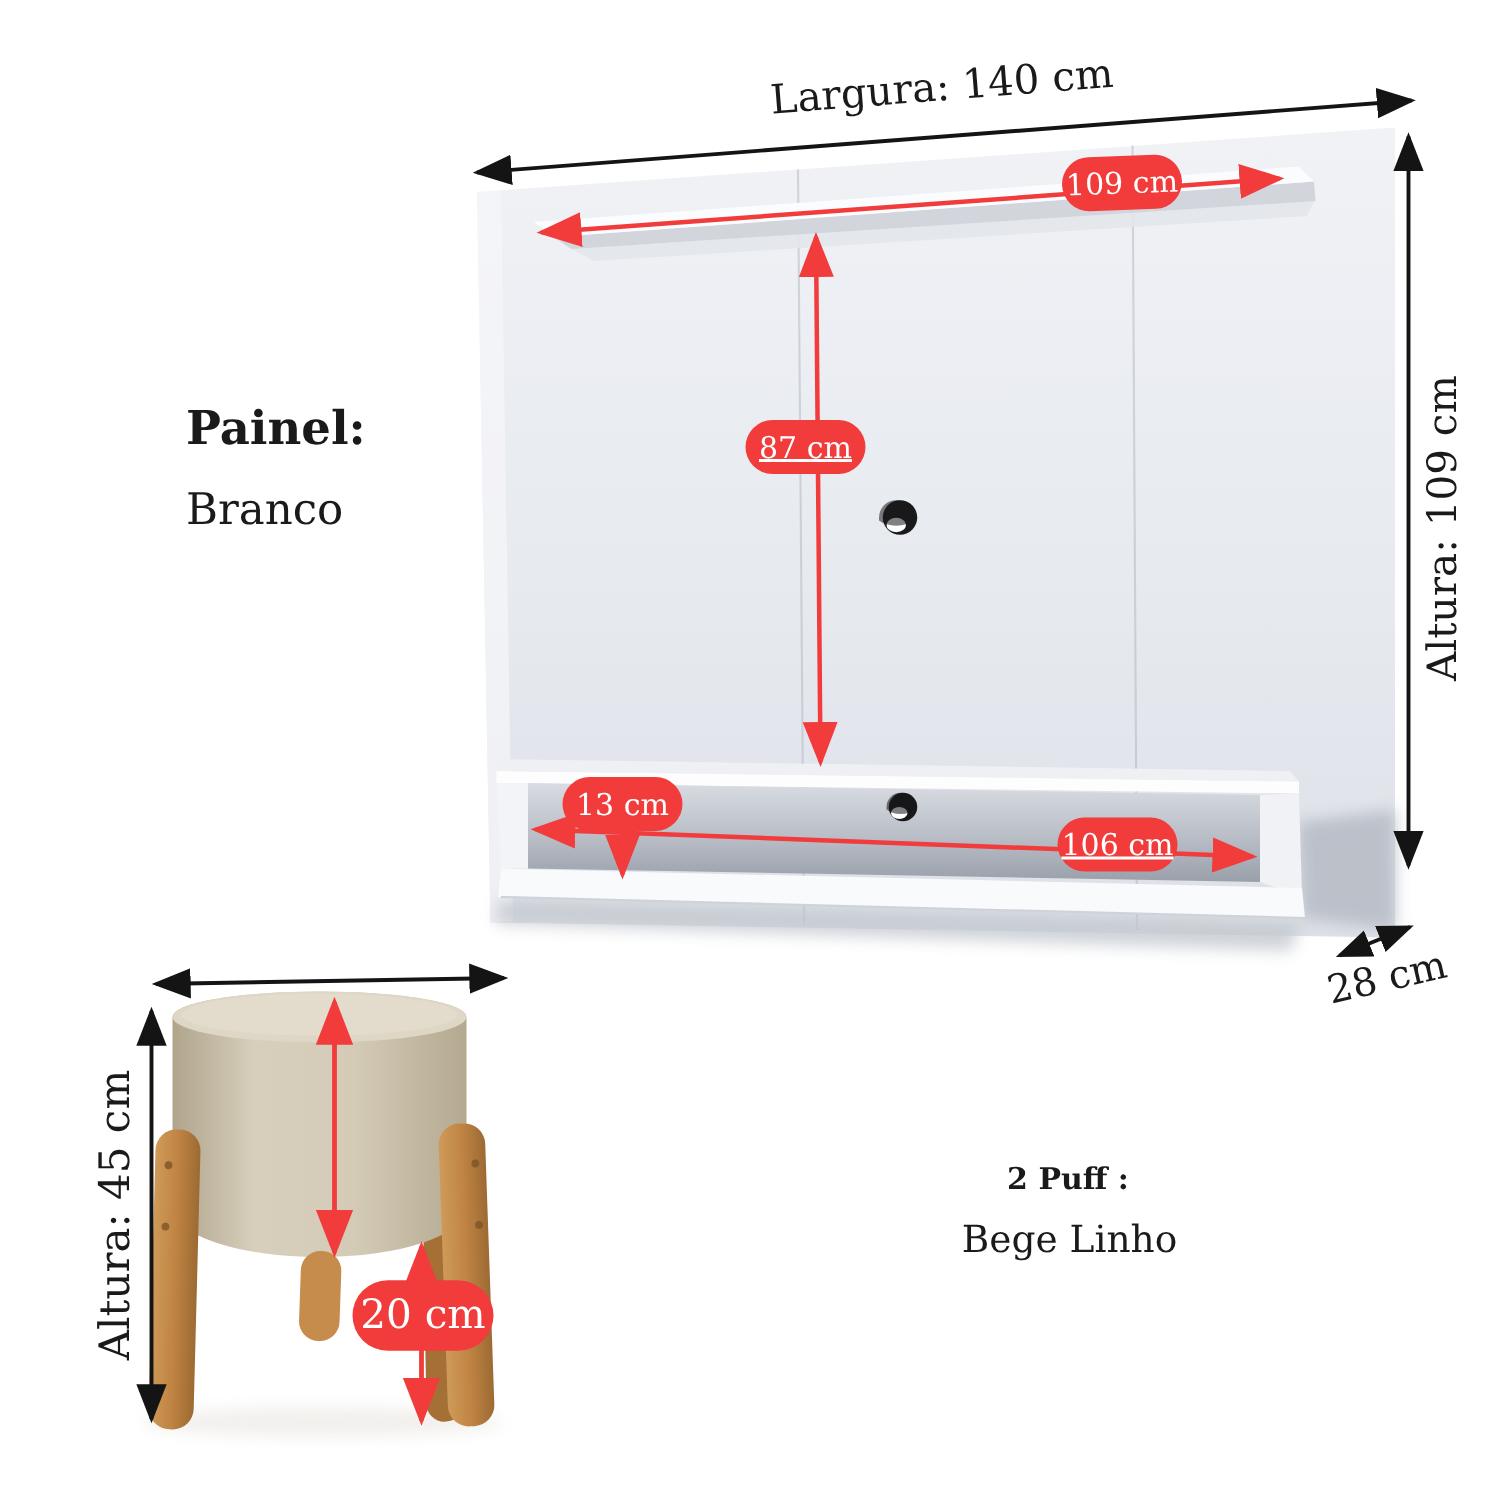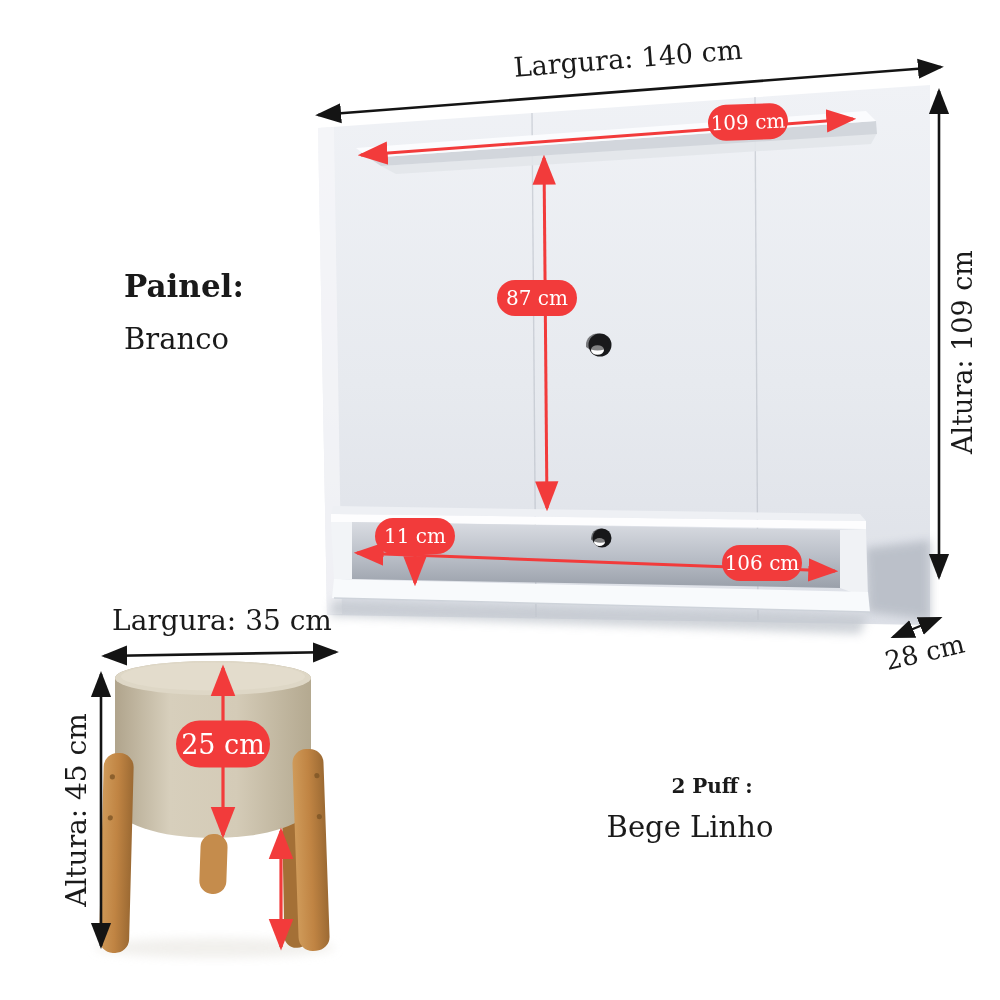--- a/index.html
+++ b/index.html
@@ -133,25 +133,24 @@
 
   <div class="lbl center" style="left:628px;top:59px;font-size:27px;transform:translate(-50%,-50%) rotate(-4.5deg);">Largura: 140 cm</div>
 
   <div class="lbl center" style="left:963px;top:352px;font-size:27px;transform:translate(-50%,-50%) rotate(-90deg);">Altura: 109 cm</div>
 
   <div class="lbl center" style="left:925px;top:653px;font-size:26px;transform:translate(-50%,-50%) rotate(-13deg);">28 cm</div>
 
   <div class="lbl bold" style="left:124px;top:270px;font-size:31px;">Painel:</div>
   <div class="lbl" style="left:124px;top:324px;font-size:29px;">Branco</div>
 
-  <div class="lbl center" style="left:222px;top:621px;font-size:28px;">Largura: 35 cm</div>
   <div class="lbl center" style="left:77px;top:810px;font-size:28px;transform:translate(-50%,-50%) rotate(-90deg);">Altura: 45 cm</div>
 
   <div class="lbl bold center" style="left:712px;top:786px;font-size:20px;">2 Puff :</div>
-  <div class="lbl center" style="left:690px;top:827px;font-size:29px;">Bege Linho</div>
+  <div class="lbl center" style="left:713px;top:827px;font-size:25px;">Bege Linho</div>
 
   <div class="badge small" style="left:748px;top:122px;transform:translate(-50%,-50%) rotate(-2deg);">109 cm</div>
-  <div class="badge small" style="left:537px;top:298px;">87 cm</div>
-  <div class="badge small" style="left:415px;top:536px;">11 cm</div>
-  <div class="badge small" style="left:762px;top:563px;">106 cm</div>
-  <div class="badge big" style="left:223px;top:744px;">25 cm</div>
+  <div class="badge small" style="left:537px;top:298px;text-decoration:underline;">87 cm</div>
+  <div class="badge small" style="left:415px;top:536px;">13 cm</div>
+  <div class="badge small" style="left:745px;top:563px;text-decoration:underline;">106 cm</div>
+  <div class="badge big" style="left:282px;top:877px;">20 cm</div>
 
 </div>
 
 </body></html>

